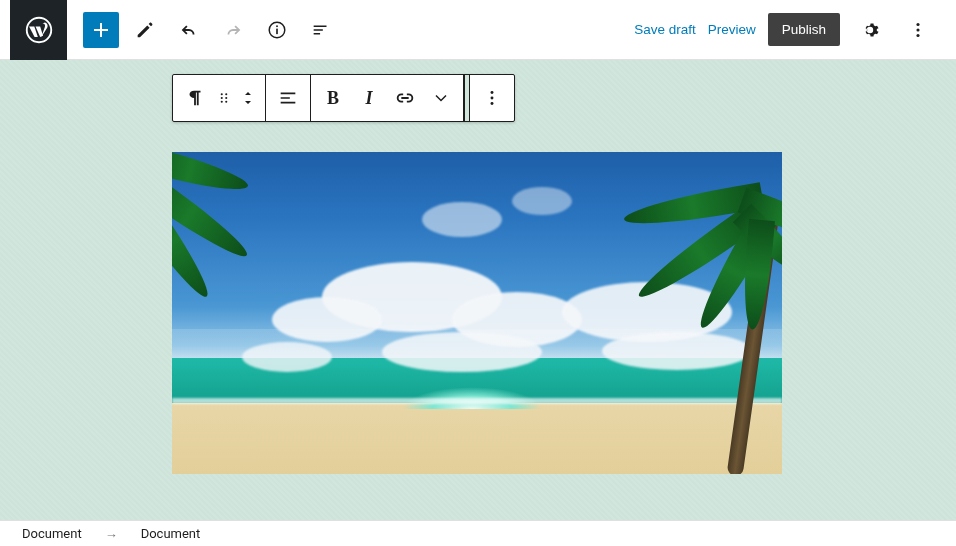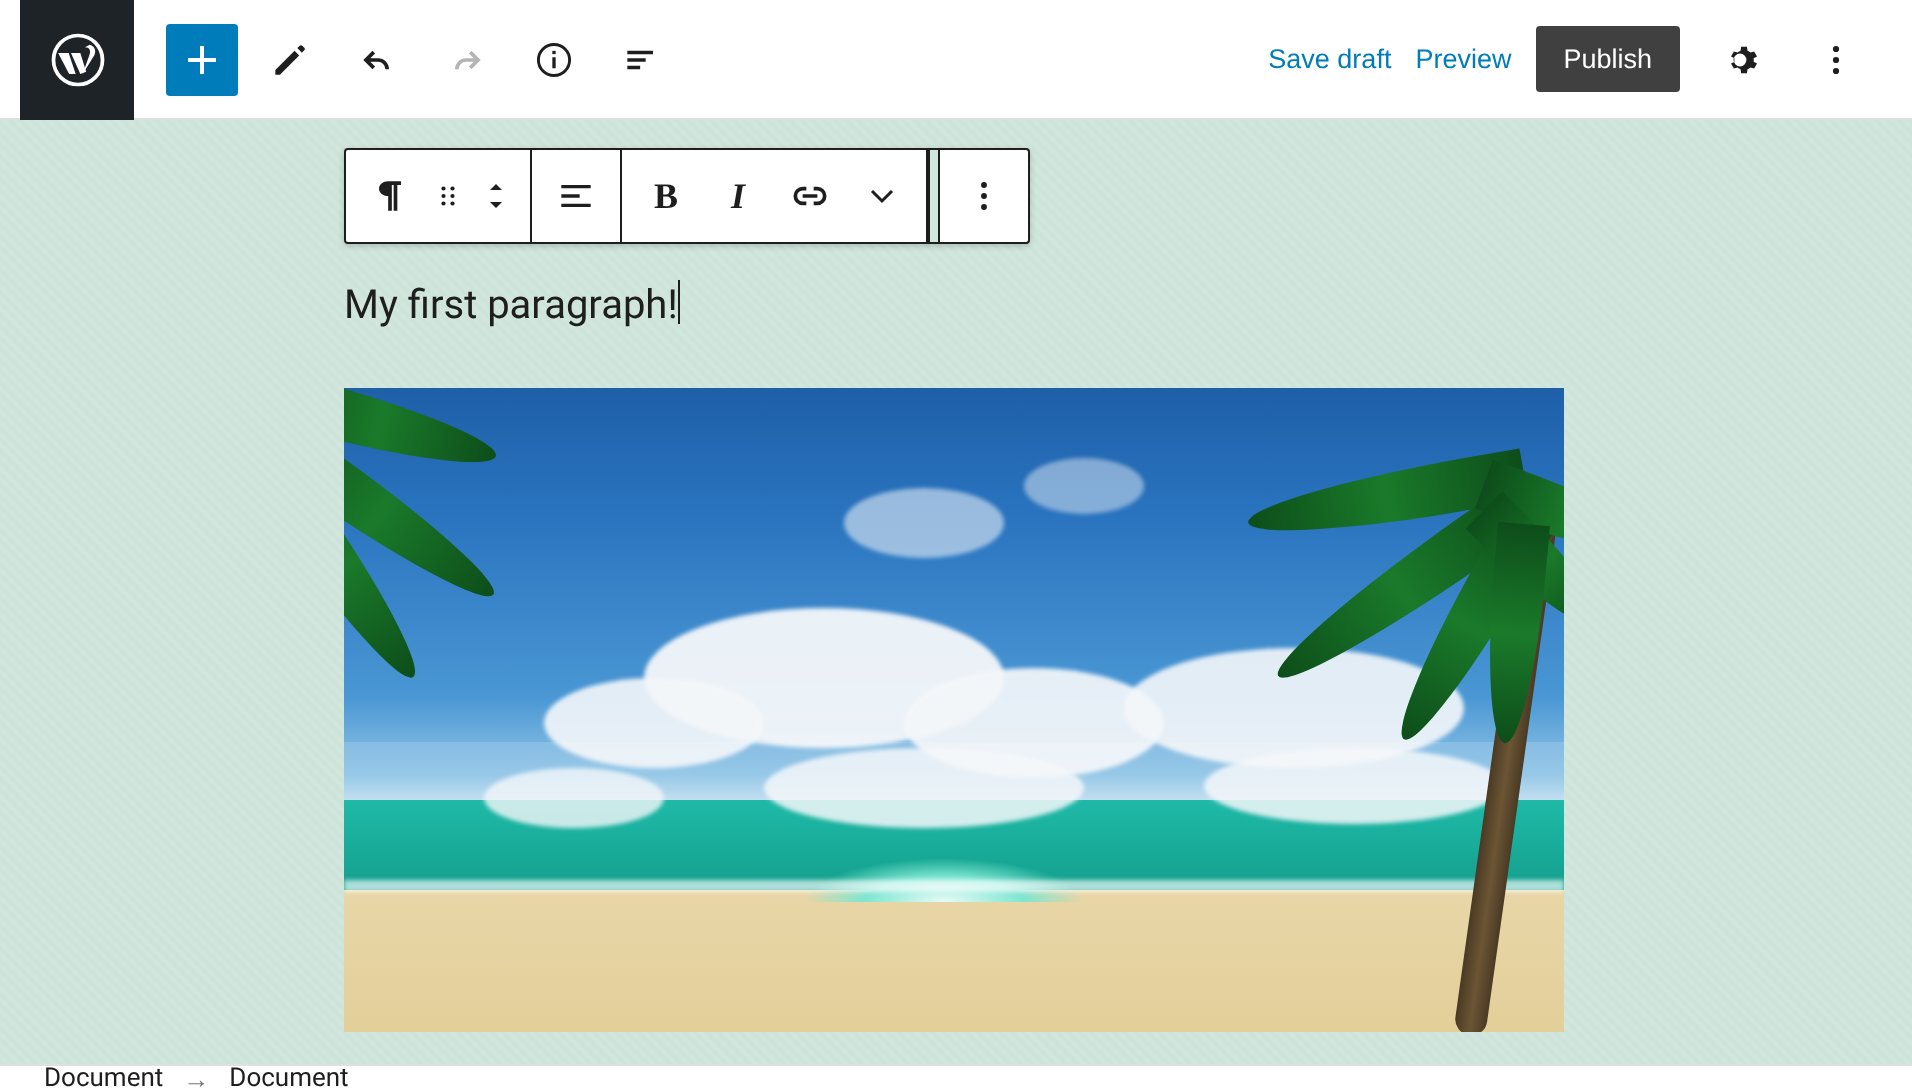--- a/index.html
+++ b/index.html
@@ -182,28 +182,28 @@
   .frond.rgt { transform-origin: right center; border-radius: 80% 0 0 80% / 50% 0 0 50%; background: linear-gradient(270deg, #0d4d1a, #1a7a2a 50%, #0d4d1a);}
   .trunk {
     position: absolute;
     width: 16px;
     background: linear-gradient(90deg,#4a3a24,#6b5534,#4a3a24);
     border-radius: 8px;
   }
 
   
   .crumbbar {
-    height: 14px;
+    height: 26px;
     background: #fff;
     border-top: 1px solid #e0e0e0;
     display: flex; align-items: center;
     padding: 0 22px;
     font-size: 13px;
     color: #1e1e1e;
-    gap: 10px;
+    gap: 23px;
   }
   .crumbbar .arrow { color: #757575; }
 </style>
 </head>
 <body>
 
 <div class="topbar">
   <div class="wp-logo">
     <svg width="28" height="28" viewBox="0 0 24 24" fill="none">
       <circle cx="12" cy="12" r="10.5" stroke="#fff" stroke-width="1.6"></circle>
@@ -321,21 +321,20 @@
         <button class="bt-btn">
           <svg width="22" height="22" viewBox="0 0 24 24">
               <circle cx="12" cy="6" r="1.6" fill="#1e1e1e"></circle>
               <circle cx="12" cy="12" r="1.6" fill="#1e1e1e"></circle>
               <circle cx="12" cy="18" r="1.6" fill="#1e1e1e"></circle>
             </svg>
         </button>
       </div>
     </div>
 
-    <div class="para-block"><span>My first paragraph!</span><span class="caret"></span></div>
 
     <div class="image-block">
       <div class="sky"></div>
       <div class="cloud c5"></div>
       <div class="cloud c6"></div>
       <div class="cloud c1"></div>
       <div class="cloud c2"></div>
       <div class="cloud c3"></div>
       <div class="cloud c4"></div>
       <div class="cloud c7"></div>

